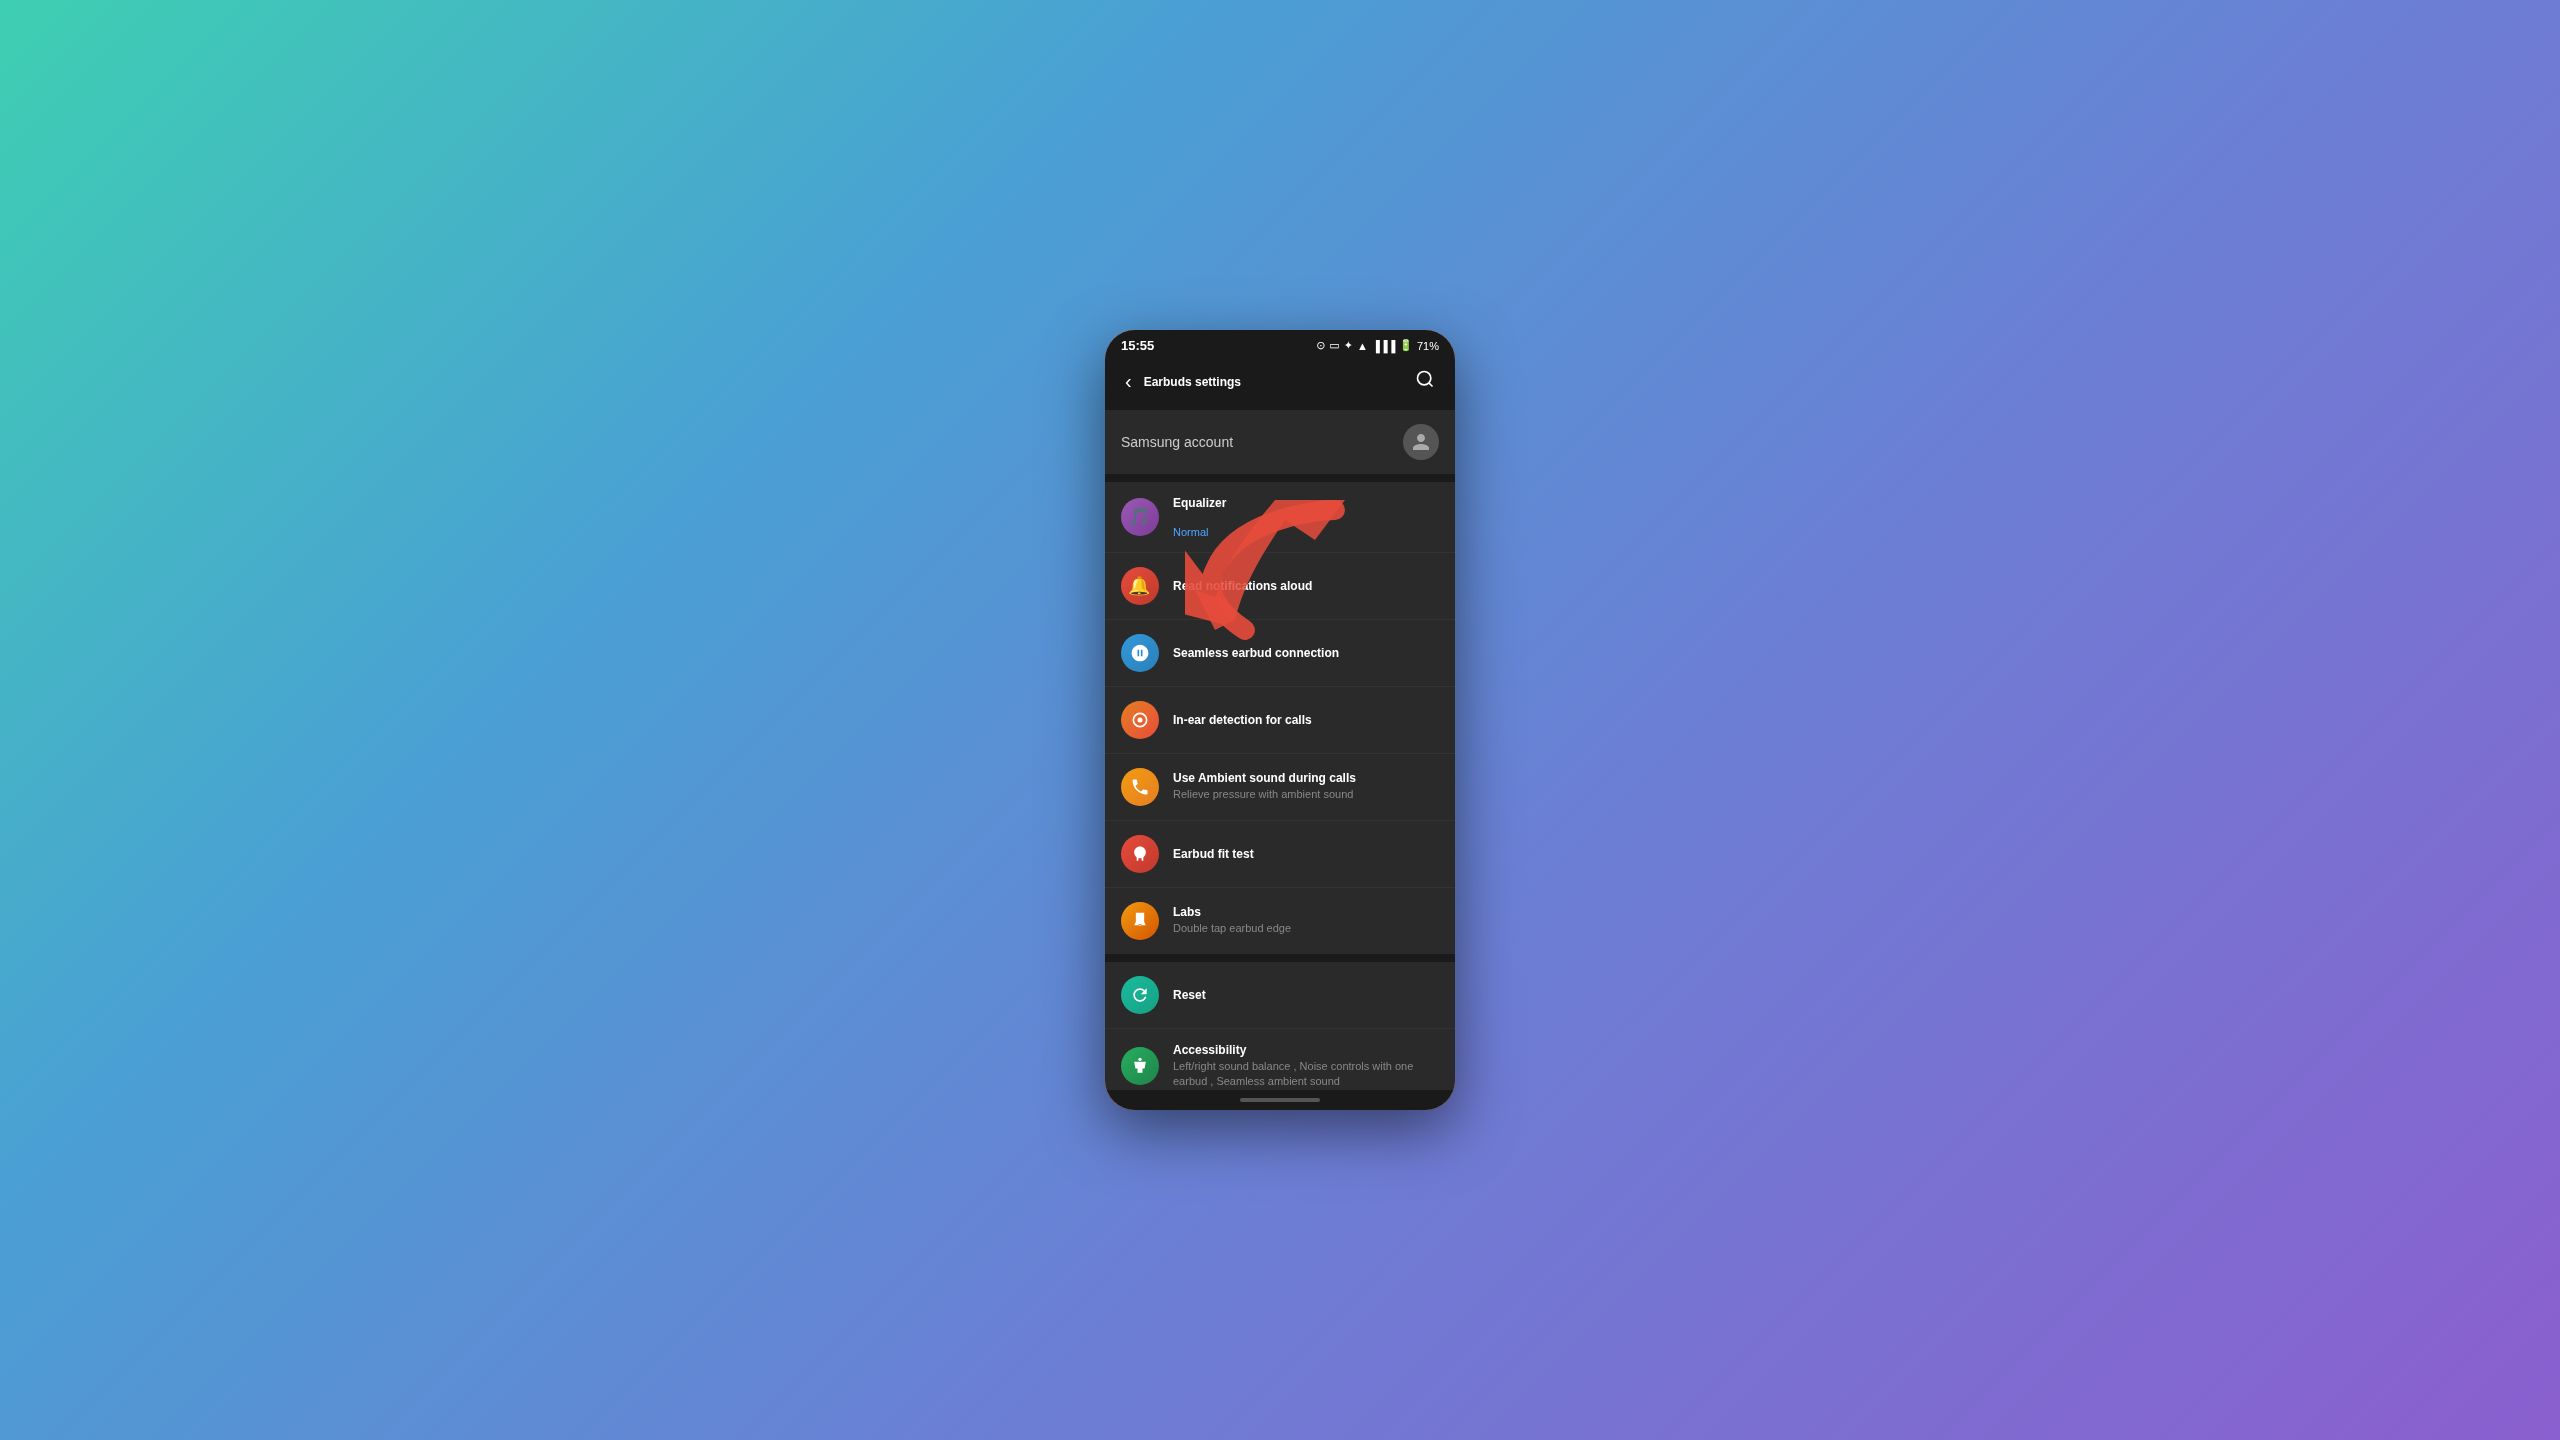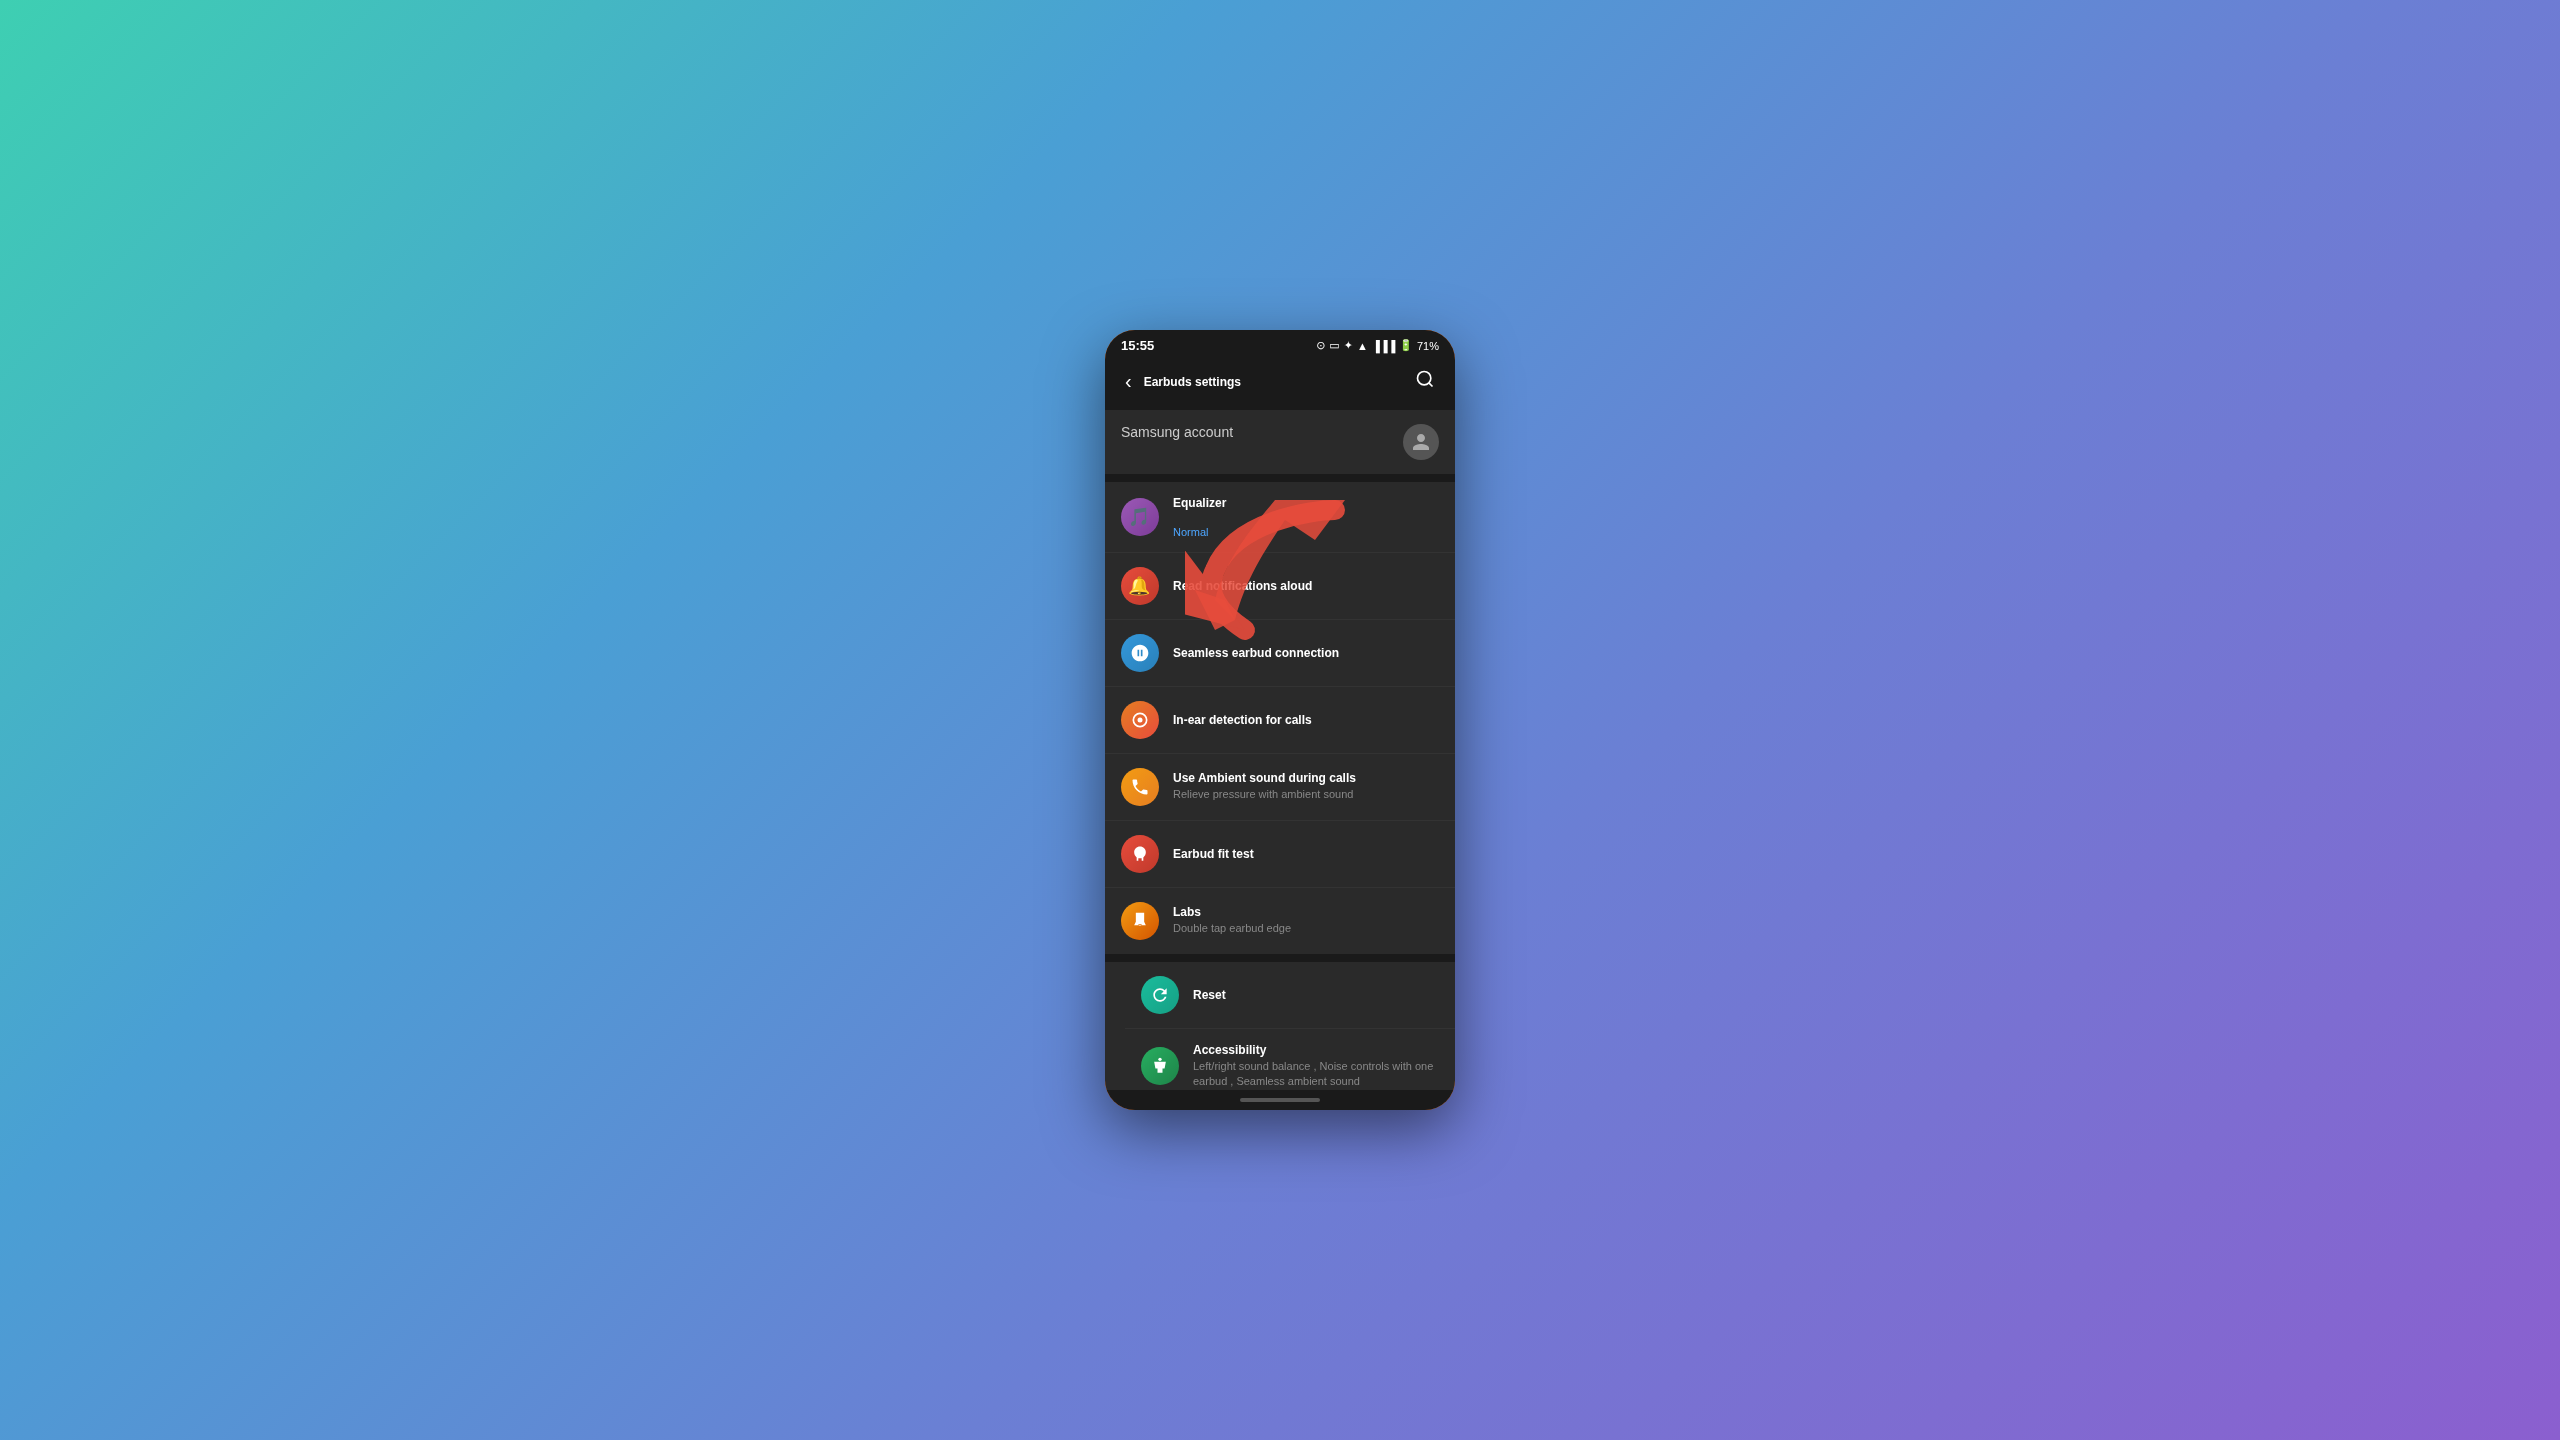--- a/index.html
+++ b/index.html
@@ -99,21 +99,21 @@
     }
 
     .content::-webkit-scrollbar { display: none; }
 
     
     .account-card {
       background: #2a2a2a;
       margin: 0 0 8px 0;
       padding: 14px 16px;
       display: flex;
-      align-items: flex-start;
+      align-items: center;
       justify-content: space-between;
     }
 
     .account-label {
       color: #cccccc;
       font-size: 14px;
     }
 
     .account-avatar {
       width: 36px;
@@ -133,21 +133,20 @@
 
     
     .section {
       background: #2a2a2a;
       margin-bottom: 8px;
     }
 
     .section-divider {
       background: #2a2a2a;
       margin-bottom: 8px;
-      padding-left: 20px;
     }
 
     
     .menu-item {
       display: flex;
       align-items: center;
       padding: 14px 16px;
       gap: 14px;
       border-bottom: 1px solid #333;
       cursor: pointer;

